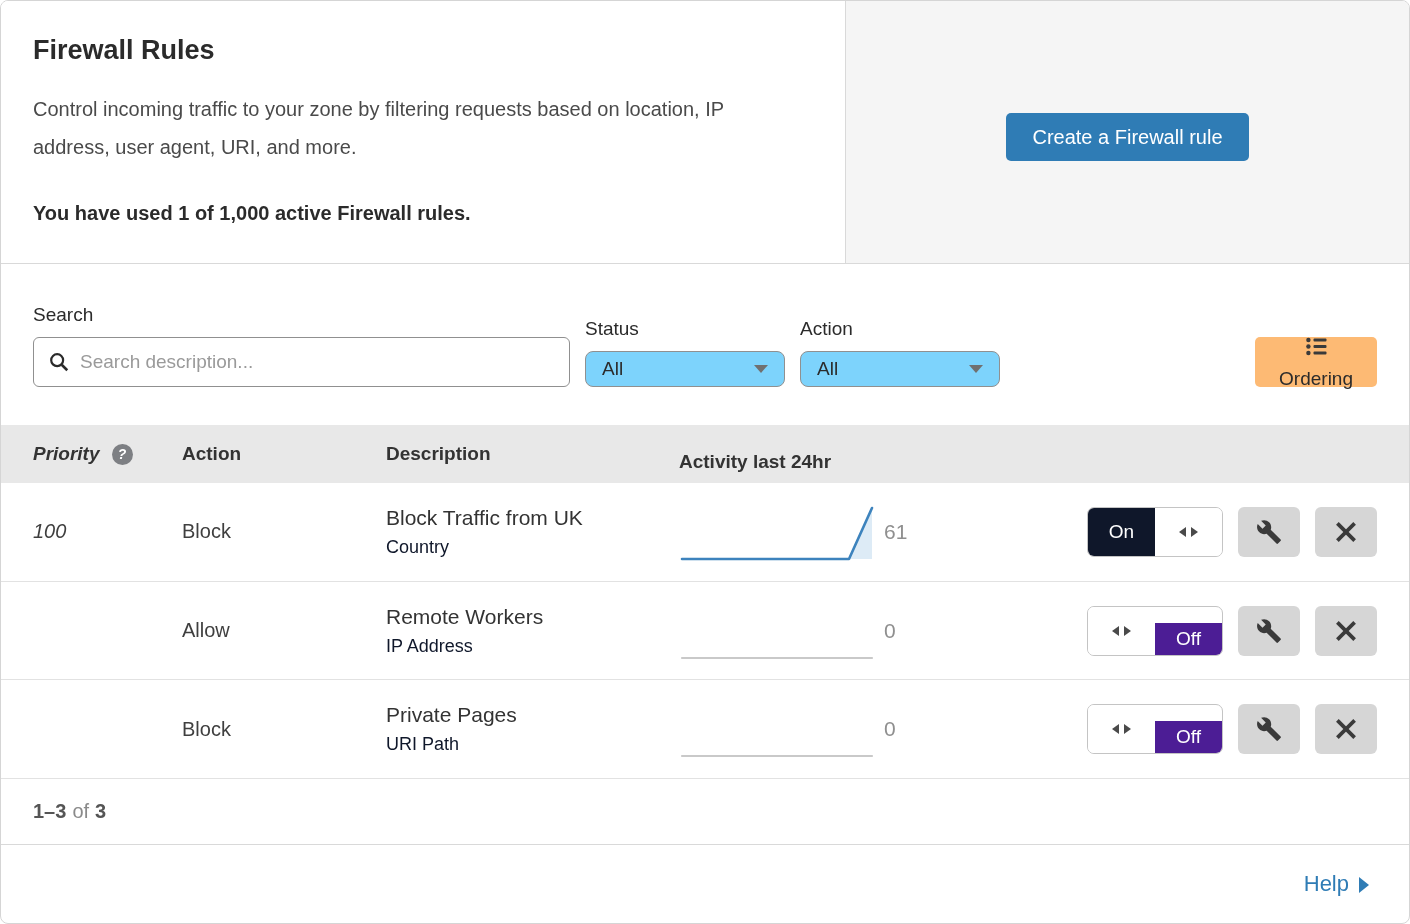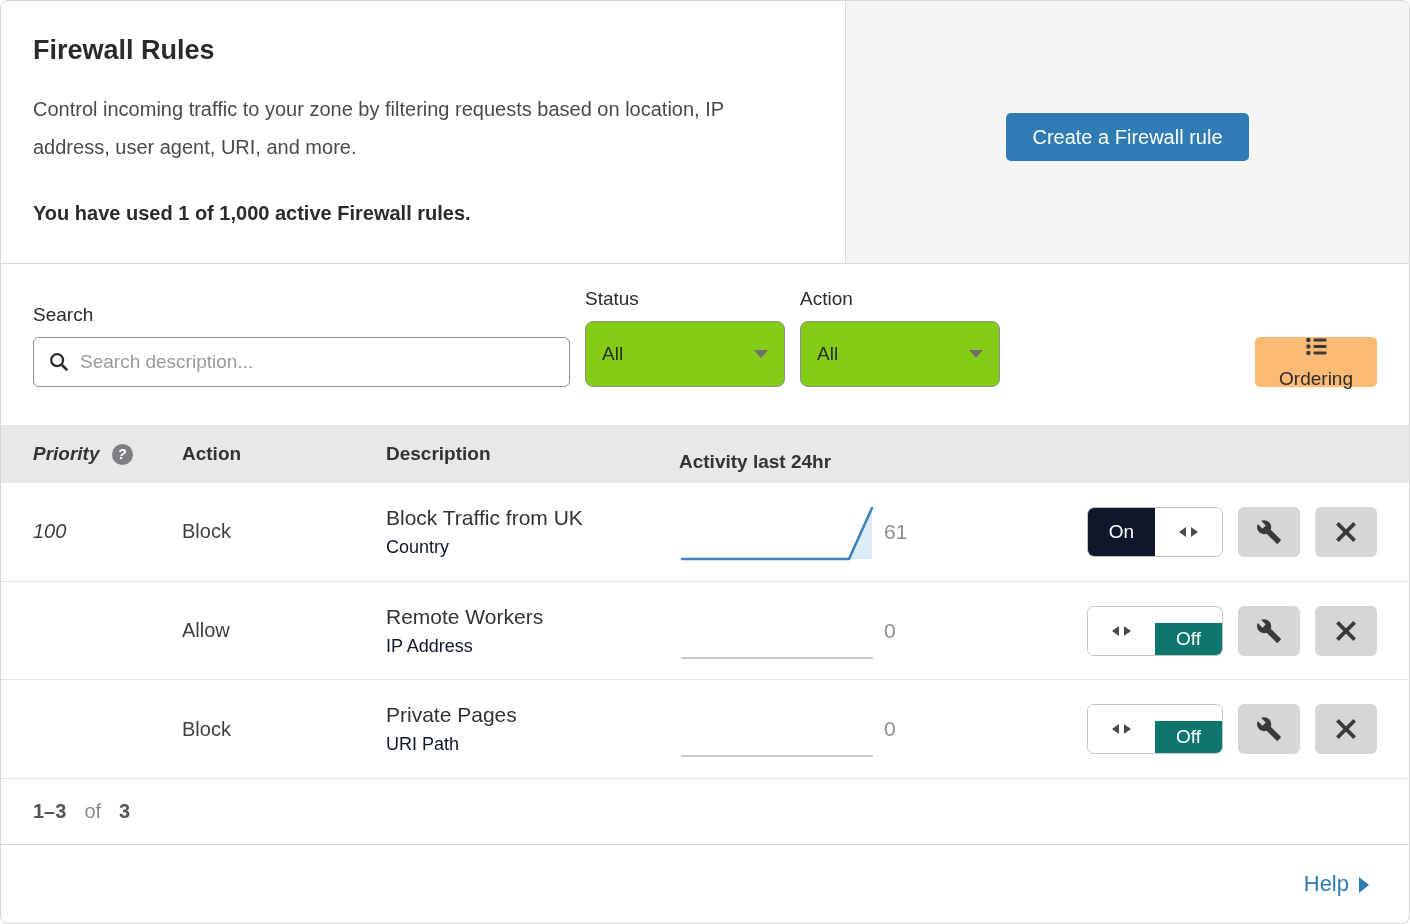--- a/index.html
+++ b/index.html
@@ -35,22 +35,22 @@
     height: 50px; border: 1px solid #909090; border-radius: 6px; padding: 0 14px; background: #fff;
   }
   .search-box input {
     border: none; outline: none; flex: 1; font-size: 19px; color: #2b2b2b;
     font-family: "Liberation Sans", sans-serif; background: transparent;
   }
   .search-box input::placeholder { color: #9a9a9a; }
   .select-group { width: 200px; }
   .select-box {
     display: flex; align-items: center; justify-content: space-between;
-    height: 66px; border: 1px solid #909090; border-radius: 8px; padding: 0 16px;
-    font-size: 19px; color: #2b2b2b; background: #84cc16; cursor: pointer;
+    height: 36px; border: 1px solid #909090; border-radius: 8px; padding: 0 16px;
+    font-size: 19px; color: #2b2b2b; background: #7dd3fc; cursor: pointer;
   }
   .caret-down { width: 0; height: 0; border-left: 7px solid transparent; border-right: 7px solid transparent; border-top: 8px solid #707070; }
   .ordering-btn {
     margin-left: auto; margin-bottom: 38px;
     display: flex; align-items: center; gap: 12px;
     height: 50px; padding: 0 24px; background: #fdba74; border: none; border-radius: 5px;
     font-family: "Liberation Sans", sans-serif; font-size: 19px; color: #2b2b2b; cursor: pointer; flex-direction: column;
   }
 
   
@@ -69,32 +69,32 @@
   .c-spark { width: 205px; display: flex; align-items: center; }
   .c-count { width: 100px; font-size: 21px; color: #8f8f8f; }
   .c-controls { flex: 1; display: flex; align-items: center; justify-content: flex-end; gap: 15px; padding-right: 32px; }
   .desc-main { font-size: 21px; color: #333; margin-bottom: 7px; }
   .desc-sub { font-size: 18px; color: #0f172a; }
 
   
   .toggle { display: flex; height: 50px; width: 136px; border: 1px solid #c4c4c4; border-radius: 7px; overflow: hidden; cursor: pointer; background: #fff; }
   .toggle-seg { width: 50%; display: flex; align-items: center; justify-content: center; font-size: 19px; }
   .seg-on { background: #0f172a; color: #ffffff; }
-  .seg-off { background: #0f766e; color: #ffffff; margin-top: 16px; }
+  .seg-off { background: #4c1d95; color: #ffffff; margin-top: 16px; }
   .seg-handle { background: #ffffff; gap: 5px; }
   .tri-l { width: 0; height: 0; border-top: 5px solid transparent; border-bottom: 5px solid transparent; border-right: 7px solid #4a4a4a; }
   .tri-r { width: 0; height: 0; border-top: 5px solid transparent; border-bottom: 5px solid transparent; border-left: 7px solid #4a4a4a; }
 
   .icon-btn {
     width: 62px; height: 50px; background: #d6d6d6; border: none; border-radius: 6px;
     display: flex; align-items: center; justify-content: center; cursor: pointer;
   }
 
   
-  .pagination { height: 65px; display: flex; align-items: center; padding: 0 32px; font-size: 20px; color: #8a8a8a; gap: 18px; flex-shrink: 0; }
+  .pagination { height: 65px; display: flex; align-items: center; padding: 0 32px; font-size: 20px; color: #8a8a8a; gap: 6px; flex-shrink: 0; }
   .pagination .bold { color: #555; font-weight: bold; }
   .helpbar { height: 79px; border-top: 1px solid #d9d9d9; display: flex; align-items: center; justify-content: flex-end; padding: 0 40px; flex-shrink: 0; }
   .help-link { display: flex; align-items: center; gap: 10px; color: #2f7cb5; font-size: 22px; cursor: pointer; text-decoration: none; }
   .tri-help { width: 0; height: 0; border-top: 8px solid transparent; border-bottom: 8px solid transparent; border-left: 10px solid #2f7cb5; margin-top: 2px; }
 
   svg.ic { display: block; }
 </style>
 </head>
 <body>
 

